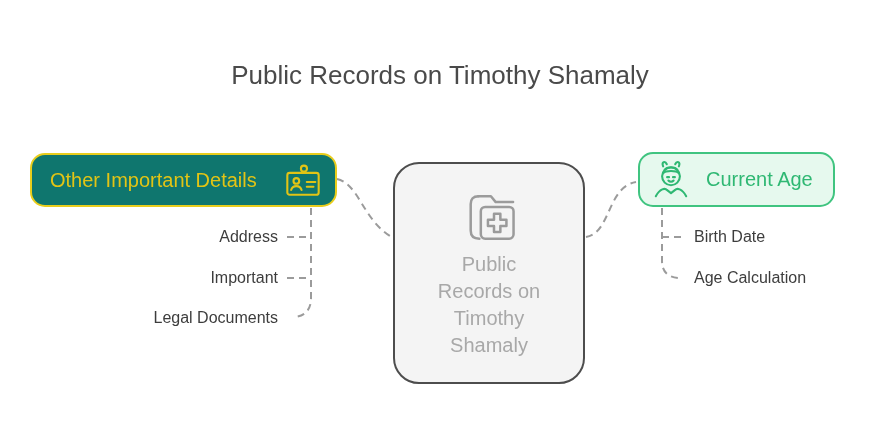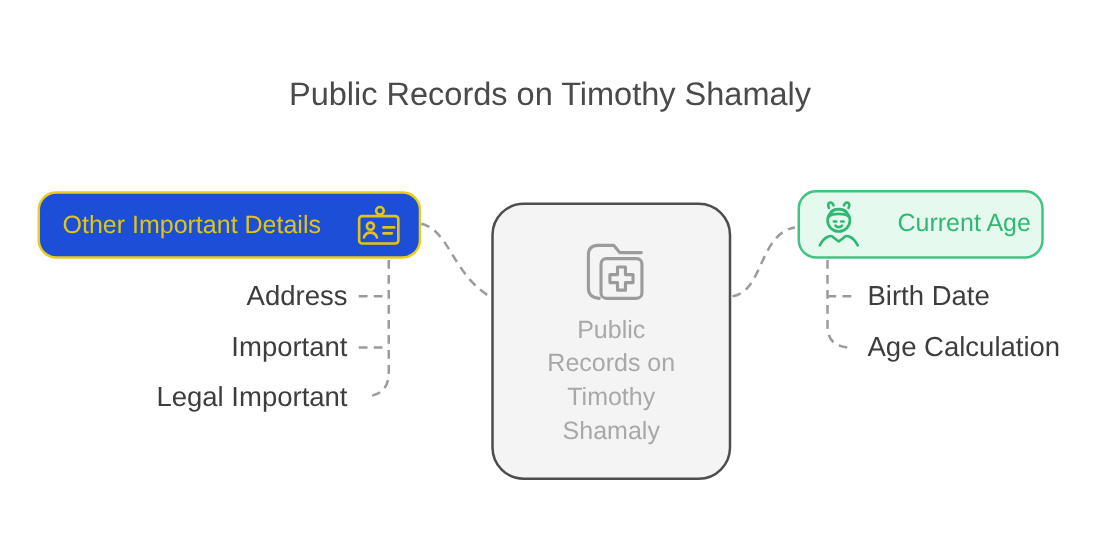--- a/index.html
+++ b/index.html
@@ -18,45 +18,45 @@
   }
 
   .branch-node{
     position:absolute;box-sizing:border-box;height:54px;
     display:flex;align-items:center;border-radius:15px;border:2px solid;
   }
   .branch-node .label{font-size:20px;white-space:nowrap;}
 
   .node-left{
     left:30px;top:153px;width:307px;
-    background:#1d4ed8;border-color:#e8cd1c;
+    background:#0f766e;border-color:#e8cd1c;
     justify-content:space-between;padding:0 13px 0 18px;
   }
   .node-left .label{color:#e2c415;}
 
   .node-right{
     left:638px;top:152px;width:197px;height:55px;
     background:#e6f9ee;border-color:#40c480;
-    justify-content:flex-start;gap:26px;padding:0 14px 0 10px;
+    justify-content:flex-start;gap:14px;padding:0 14px 0 10px;
   }
   .node-right .label{color:#2fb873;}
 
   .center-node{
     position:absolute;left:393px;top:162px;width:192px;height:222px;
     box-sizing:border-box;background:#f4f4f4;border:2px solid #4d4d4d;
     border-radius:26px;display:flex;flex-direction:column;align-items:center;
     padding-top:27px;
   }
   .center-label{
     width:126px;margin-top:8px;text-align:center;
     font-size:20px;line-height:27px;color:#a8a8a8;
   }
 
   .sub-item{
-    position:absolute;font-size:22px;line-height:24px;color:#3d3d3d;
+    position:absolute;font-size:16px;line-height:24px;color:#3d3d3d;
     white-space:nowrap;
   }
   .sub-left{right:602px;text-align:right;}
   .sub-right{left:694px;text-align:center;}
 
   .icon{display:block;flex:none;}
 </style>
 </head>
 <body>
 
@@ -106,18 +106,18 @@
       <path d="M16.3 18.3 L18.1 18.3"></path>
       <path d="M21.9 18.3 L23.7 18.3"></path>
       <path d="M17.5 21.5 C18.8 23 21.2 23 22.5 21.5"></path>
       <path d="M5.5 36.5 C9.5 29 14.5 28.5 16 30.5 L20 33.6 L24 30.5 C25.5 28.5 30.5 29 34.5 36.5"></path>
     </svg>
     <span class="label">Current Age</span>
   </div>
 
   <div class="sub-item sub-left" style="top:225px">Address</div>
   <div class="sub-item sub-left" style="top:266px">Important</div>
-  <div class="sub-item sub-left" style="top:306px">Legal Important</div>
+  <div class="sub-item sub-left" style="top:306px">Legal Documents</div>
 
   <div class="sub-item sub-right" style="top:225px">Birth Date</div>
   <div class="sub-item sub-right" style="top:266px">Age Calculation</div>
 
 </div>
 
 </body></html>

